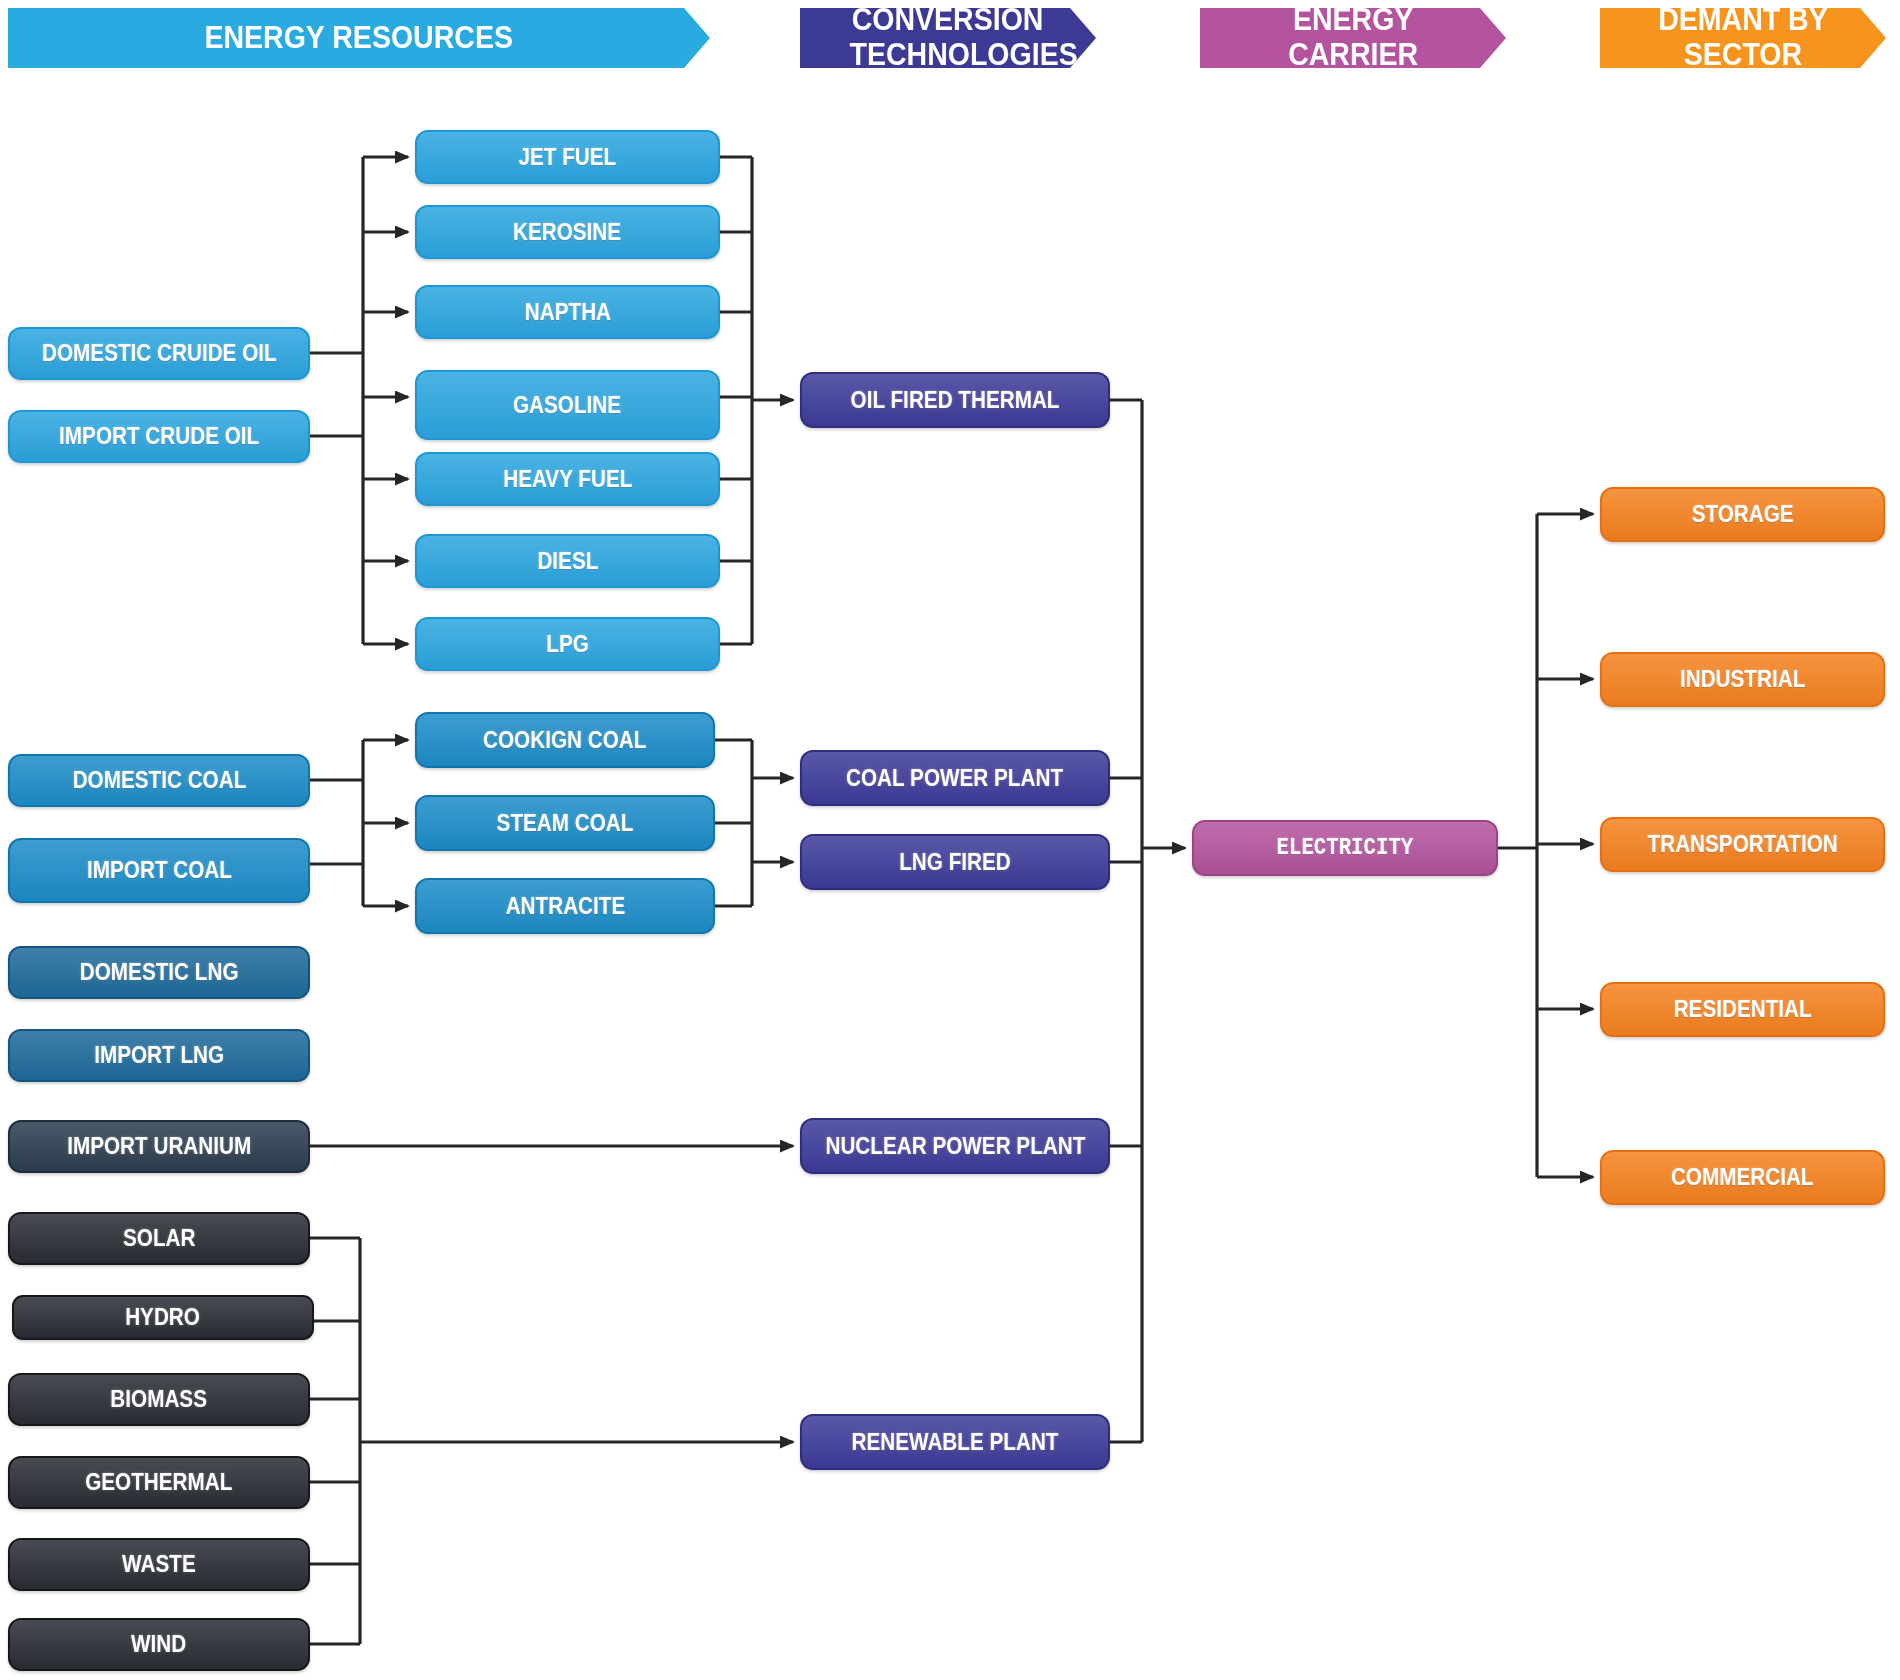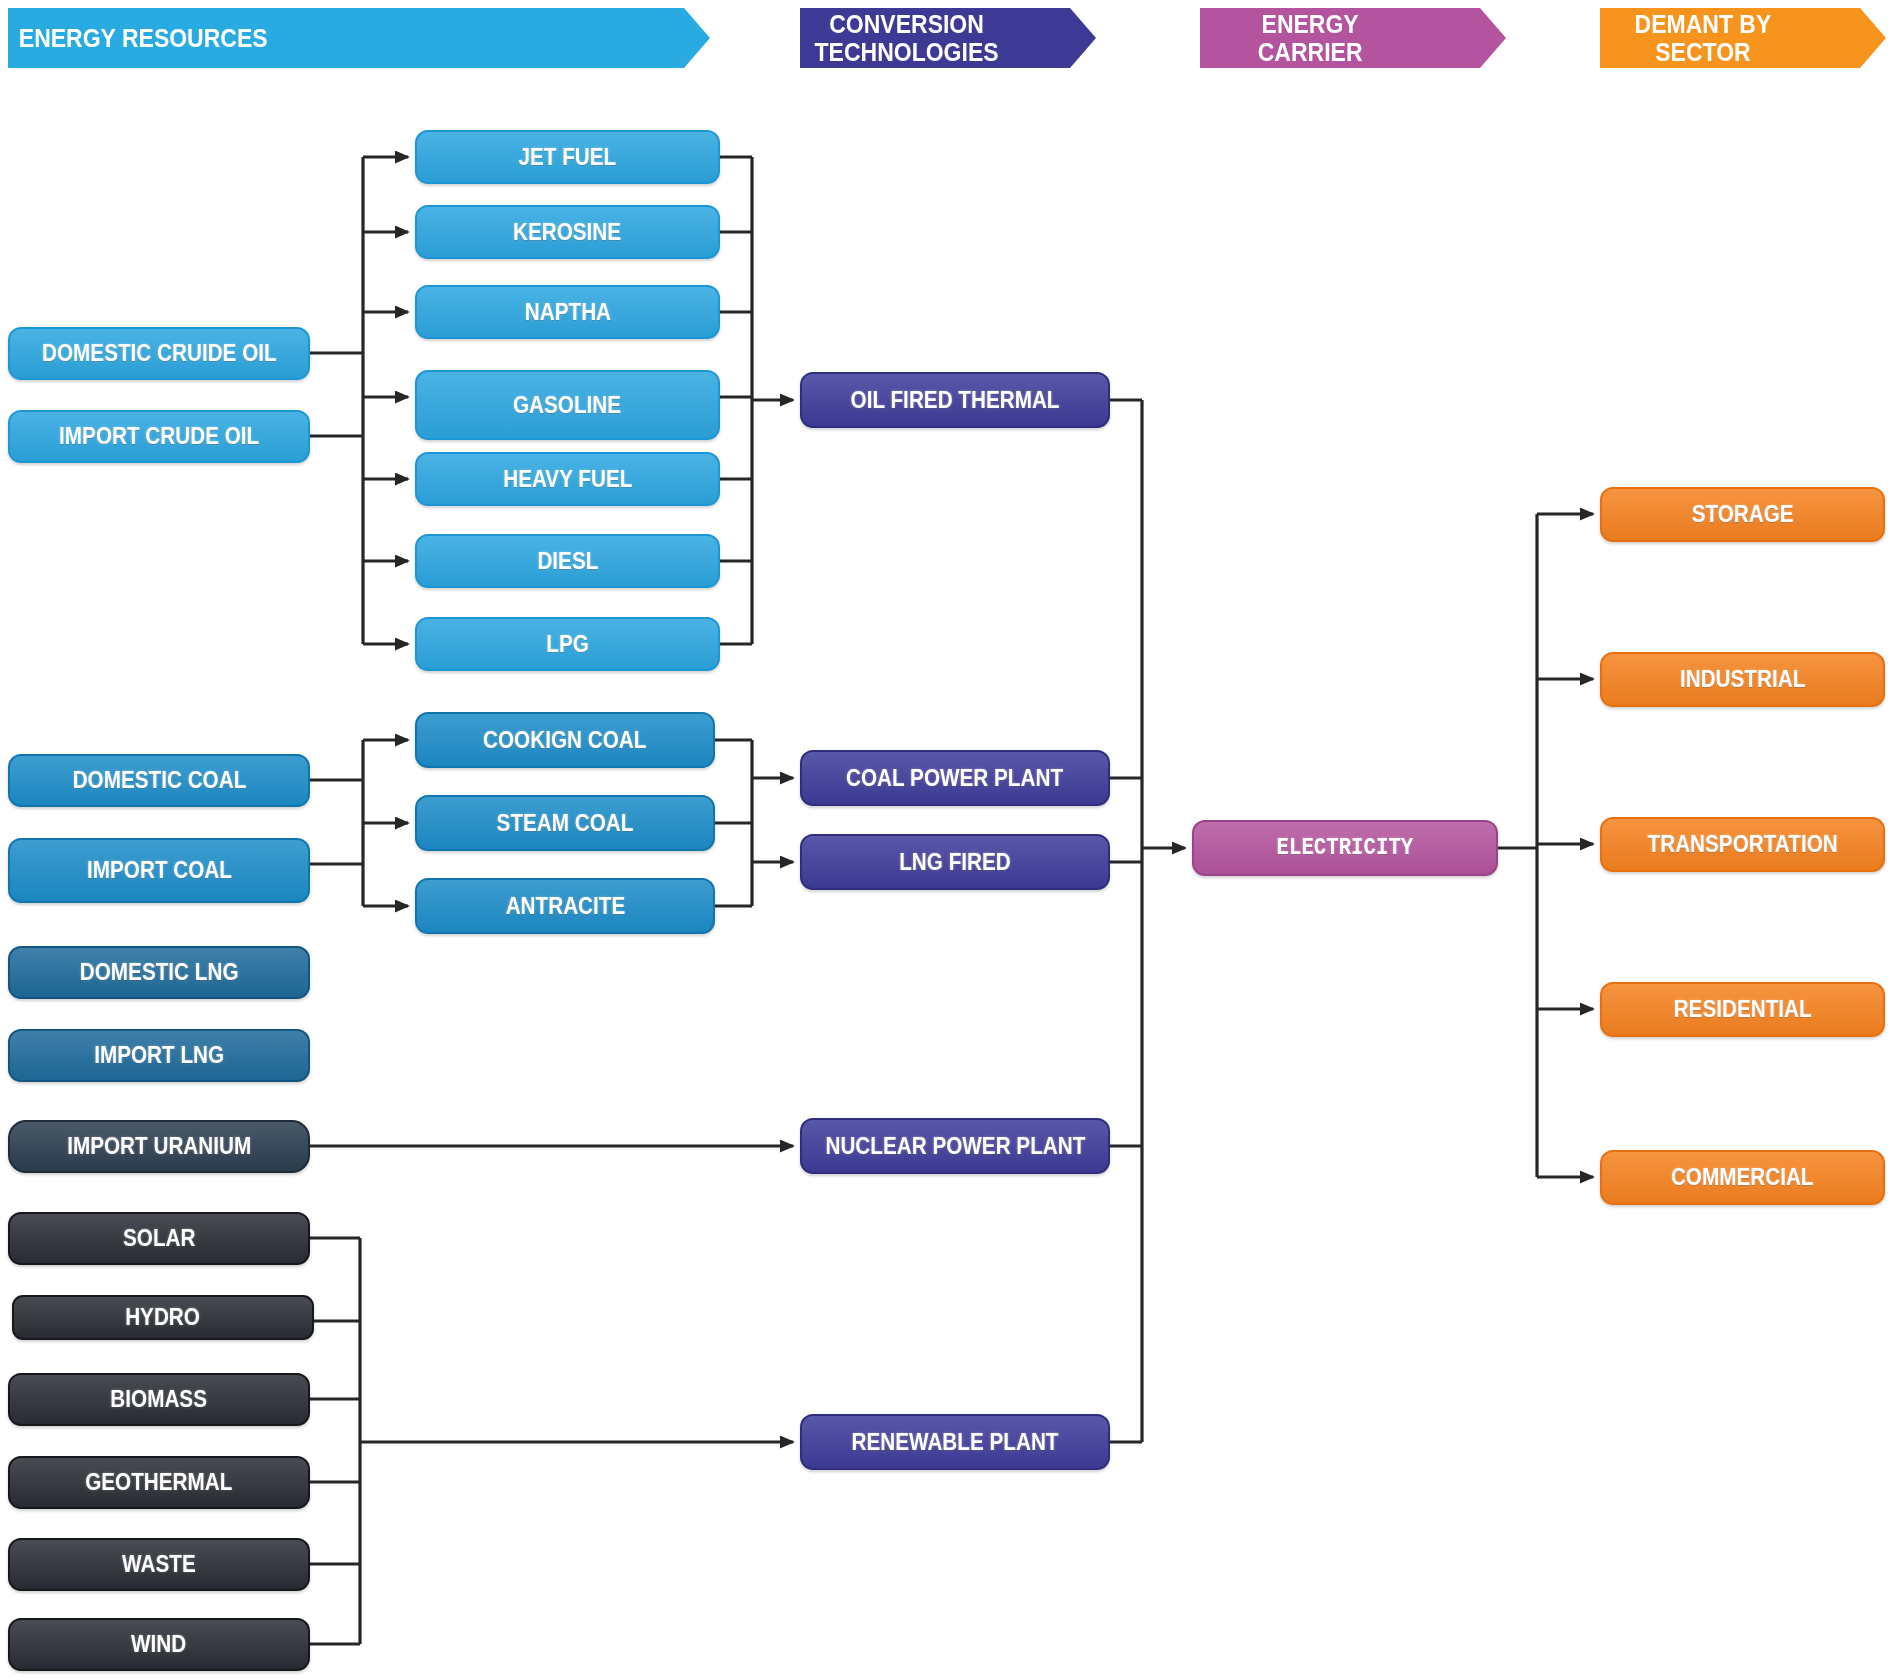--- a/index.html
+++ b/index.html
@@ -2,22 +2,22 @@
 <html><head>
 <meta charset="utf-8">
 <style>
   html,body{margin:0;padding:0;background:#ffffff;}
   #stage{
     position:relative;width:1900px;height:1680px;background:#ffffff;overflow:hidden;
     font-family:"Liberation Sans",sans-serif;
   }
   #wires{position:absolute;left:0;top:0;width:1900px;height:1680px;}
   .hdr{
-    position:absolute;height:60px;display:flex;align-items:center;justify-content:flex-start;
-    color:#fff;font-weight:700;text-align:center;font-size:25px;line-height:1.12;
+    position:absolute;height:60px;display:flex;align-items:center;justify-content:center;
+    color:#fff;font-weight:700;text-align:center;font-size:31px;line-height:1.12;
     clip-path:polygon(0 0, calc(100% - 26px) 0, 100% 50%, calc(100% - 26px) 100%, 0 100%);
     text-transform:uppercase;
   }
   .hdr .lbl{display:inline-block;transform:scaleX(.92);max-width:72%;}
   .node{
     position:absolute;display:flex;align-items:center;justify-content:center;
     color:#fff;font-weight:700;font-size:23px;border-radius:13px;
     border:2px solid rgba(0,0,0,.15);box-sizing:border-box;text-transform:uppercase;
     background-image:linear-gradient(180deg,rgba(255,255,255,.14),rgba(0,0,0,.05));
     box-shadow:0 2px 3px rgba(0,0,0,.18);
@@ -143,21 +143,21 @@
       <span class="lbl">ANTRACITE</span>
     </div>
 
   <div class="node c-lng" style="left:8px;top:946px;width:302px;height:53px;">
       <span class="lbl">DOMESTIC LNG</span>
     </div>
   <div class="node c-lng" style="left:8px;top:1029px;width:302px;height:53px;">
       <span class="lbl">IMPORT LNG</span>
     </div>
 
-  <div class="node c-uran" style="left:8px;top:1120px;width:302px;height:53px;border-radius:18px;">
+  <div class="node c-uran" style="left:8px;top:1120px;width:302px;height:53px;">
       <span class="lbl">IMPORT URANIUM</span>
     </div>
 
   <div class="node c-renew" style="left:8px;top:1212px;width:302px;height:53px;">
       <span class="lbl">SOLAR</span>
     </div>
   <div class="node c-renew" style="left:12px;top:1295px;width:302px;height:45px;border-radius:11px;">
       <span class="lbl">HYDRO</span>
     </div>
   <div class="node c-renew" style="left:8px;top:1373px;width:302px;height:53px;">

